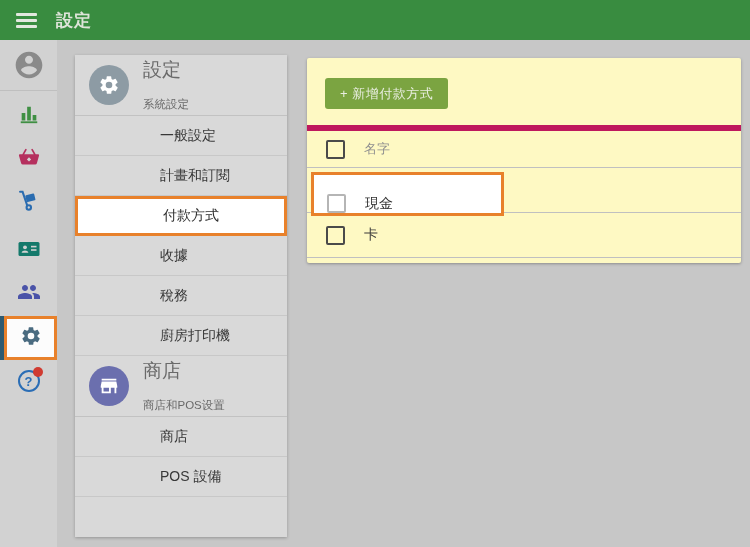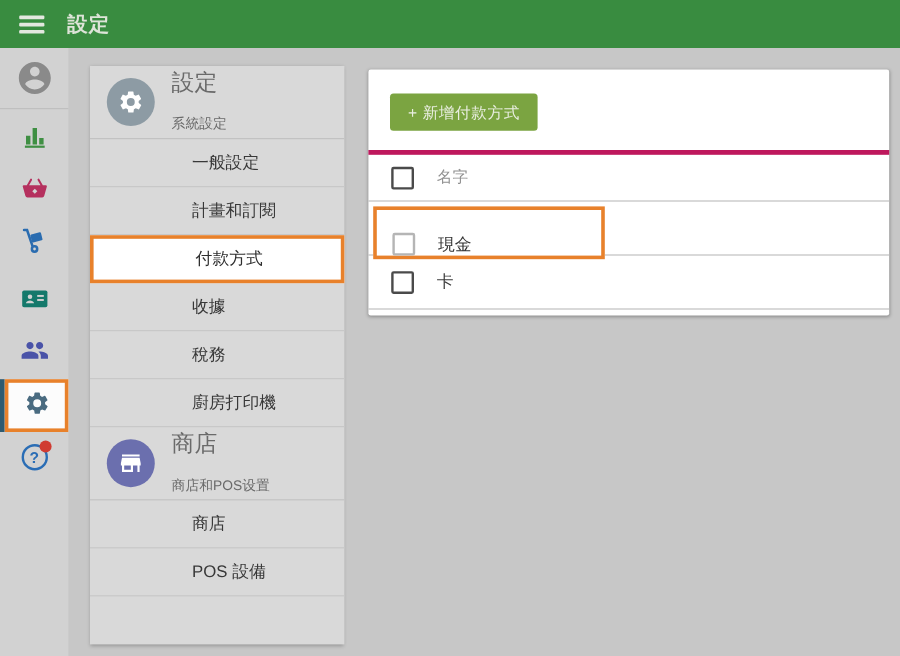--- a/index.html
+++ b/index.html
@@ -37,23 +37,23 @@
   .sec-header{height:61px;display:flex;align-items:center;padding-left:14px;border-bottom:1px solid #c2c2c2;box-sizing:border-box;}
   .sec-circle{width:40px;height:40px;border-radius:50%;display:flex;align-items:center;justify-content:center;flex:0 0 40px;}
   .sec-circle.gear-bg{background:#8d9ba4;}
   .sec-circle.store-bg{background:#6b6fae;}
   .sec-titles{margin-left:14px;line-height:1.1;}
   .sec-title{font-size:19px;color:#6a6a6a;}
   .sec-sub{font-size:11.5px;color:#6a6a6a;margin-top:17px;}
   .menu-item{height:40px;line-height:39px;padding-left:85px;font-size:14px;color:#383838;border-bottom:1px solid #c8c8c8;box-sizing:border-box;cursor:pointer;white-space:nowrap;}
   .menu-item.hl{background:#ffffff;border:3px solid #e8812b;line-height:33px;color:#2e2e2e;}
   
-  .card{position:absolute;left:307px;top:58px;width:434px;height:205px;background:#ffffff;border-radius:2px;box-shadow:0 1px 3px rgba(0,0,0,.3);z-index:2;}
+  .card{position:absolute;left:307px;top:58px;width:434px;height:205px;background:#fef9c3;border-radius:2px;box-shadow:0 1px 3px rgba(0,0,0,.3);z-index:2;}
   .add-btn{position:absolute;left:18px;top:20px;height:31px;padding:0 15px;background:#7ba441;color:#e9eee0;font-size:13px;border:none;border-radius:3px;font-family:inherit;cursor:pointer;letter-spacing:.5px;}
-  .thead{position:absolute;top:67px;left:0;width:434px;height:43px;border-top:4px solid #be185d;border-bottom:1px solid #c0c0c0;box-sizing:border-box;display:flex;align-items:center;padding-left:19px;}
+  .thead{position:absolute;top:67px;left:0;width:434px;height:43px;border-top:6px solid #be185d;border-bottom:1px solid #c0c0c0;box-sizing:border-box;display:flex;align-items:center;padding-left:19px;}
   .cb{width:15px;height:15px;border:2px solid #4a4a4a;border-radius:2px;background:transparent;flex:0 0 auto;cursor:pointer;}
   .thead-label{margin-left:19px;font-size:13px;color:#8f8f8f;}
   .row-cash-bg{position:absolute;top:110px;left:0;width:434px;height:45px;border-bottom:1px solid #c0c0c0;box-sizing:border-box;cursor:pointer;}
   .row-cash-hl{position:absolute;top:114px;left:4px;width:193px;height:44px;background:#ffffff;border:3px solid #e8812b;box-sizing:border-box;display:flex;align-items:flex-end;padding-left:13px;cursor:pointer;}
   .row-cash-hl .cb{border-color:#b5b5b5;background:#fff;}
   .row-label{margin-left:19px;font-size:14px;color:#303030;}
   .row-ka{position:absolute;top:155px;left:0;width:434px;height:45px;border-bottom:1px solid #c0c0c0;box-sizing:border-box;display:flex;align-items:center;padding-left:19px;cursor:pointer;}
   .row-ka .row-label{color:#3a3a3a;}
 </style>
 </head>

